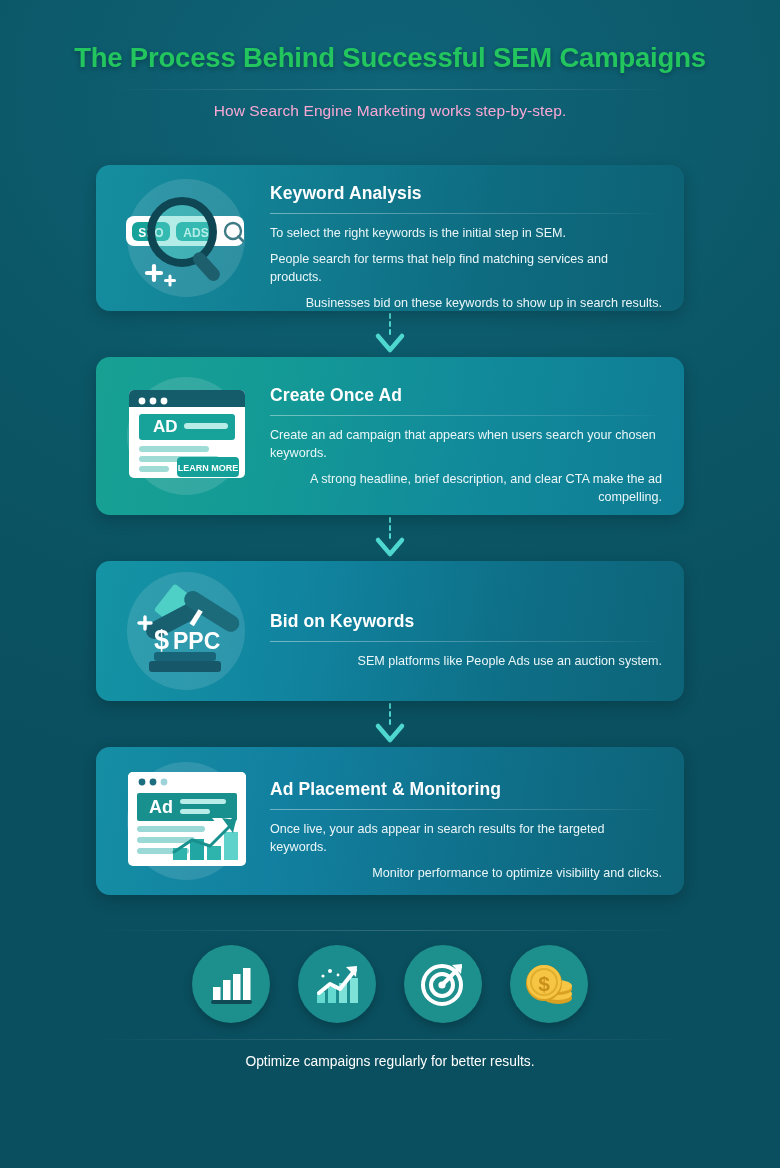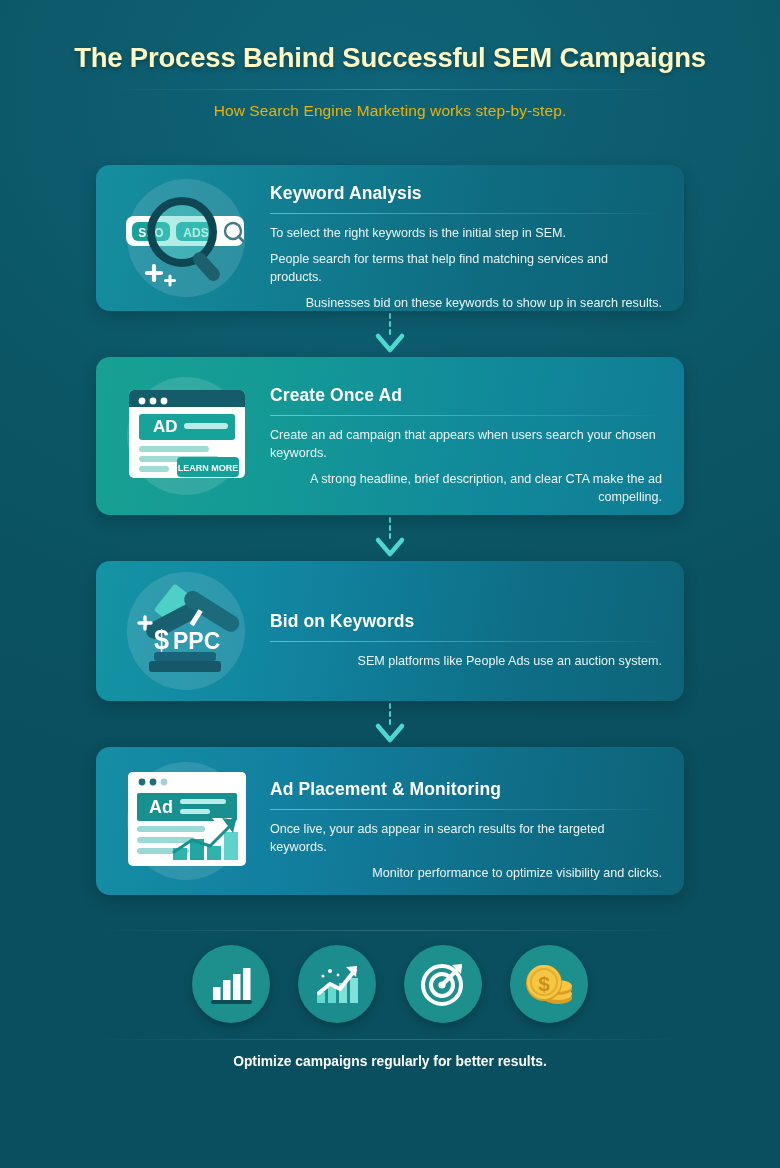--- a/index.html
+++ b/index.html
@@ -12,29 +12,29 @@
     color:#ffffff;
     overflow:hidden;
     position:relative;
   }
   .page { position:relative; width:780px; height:1168px; }
 
   
   .header { padding-top:42px; text-align:center; }
   .title {
     font-size:27.5px; font-weight:bold; letter-spacing:-0.2px;
-    color:#fef9c3; line-height:1.15;
+    color:#22c55e; line-height:1.15;
     text-shadow:0 2px 5px rgba(0,0,0,.30);
   }
   .title-rule {
     width:560px; height:1px; margin:15px auto 0;
     background:linear-gradient(to right, rgba(255,255,255,0), rgba(255,255,255,.22), rgba(255,255,255,0));
   }
   .subtitle {
-    margin-top:12px; font-size:15.5px; color:#eab308;
+    margin-top:12px; font-size:15.5px; color:#f9a8d4;
     letter-spacing:.1px;
   }
 
   
   .steps { position:absolute; top:165px; left:96px; width:588px; }
   .card {
     position:relative; display:flex; align-items:center;
     border-radius:14px;
     box-shadow:0 5px 16px rgba(0,0,0,.20);
     overflow:hidden;
@@ -81,21 +81,21 @@
     width:78px; height:78px; border-radius:50%;
     background:#1d8f8c;
     display:flex; align-items:center; justify-content:center;
     box-shadow:0 4px 10px rgba(0,0,0,.22);
   }
   .foot-icon.teal2 { background:#1b8d8f; }
   .foot-rule2 {
     width:600px; height:1px; margin:16px auto 0;
     background:linear-gradient(to right, rgba(255,255,255,0), rgba(255,255,255,.16), rgba(255,255,255,0));
   }
-  .foot-text { margin-top:14px; font-size:13.8px; font-weight:bold; color:#ffffff; }
+  .foot-text { margin-top:14px; font-size:13.8px; font-weight:normal; color:#ffffff; }
 </style>
 </head>
 <body>
 
 <div class="page">
 
   <div class="header">
     <div class="title">The Process Behind Successful SEM Campaigns</div>
     <div class="title-rule"></div>
     <div class="subtitle">How Search Engine Marketing works step-by-step.</div>

